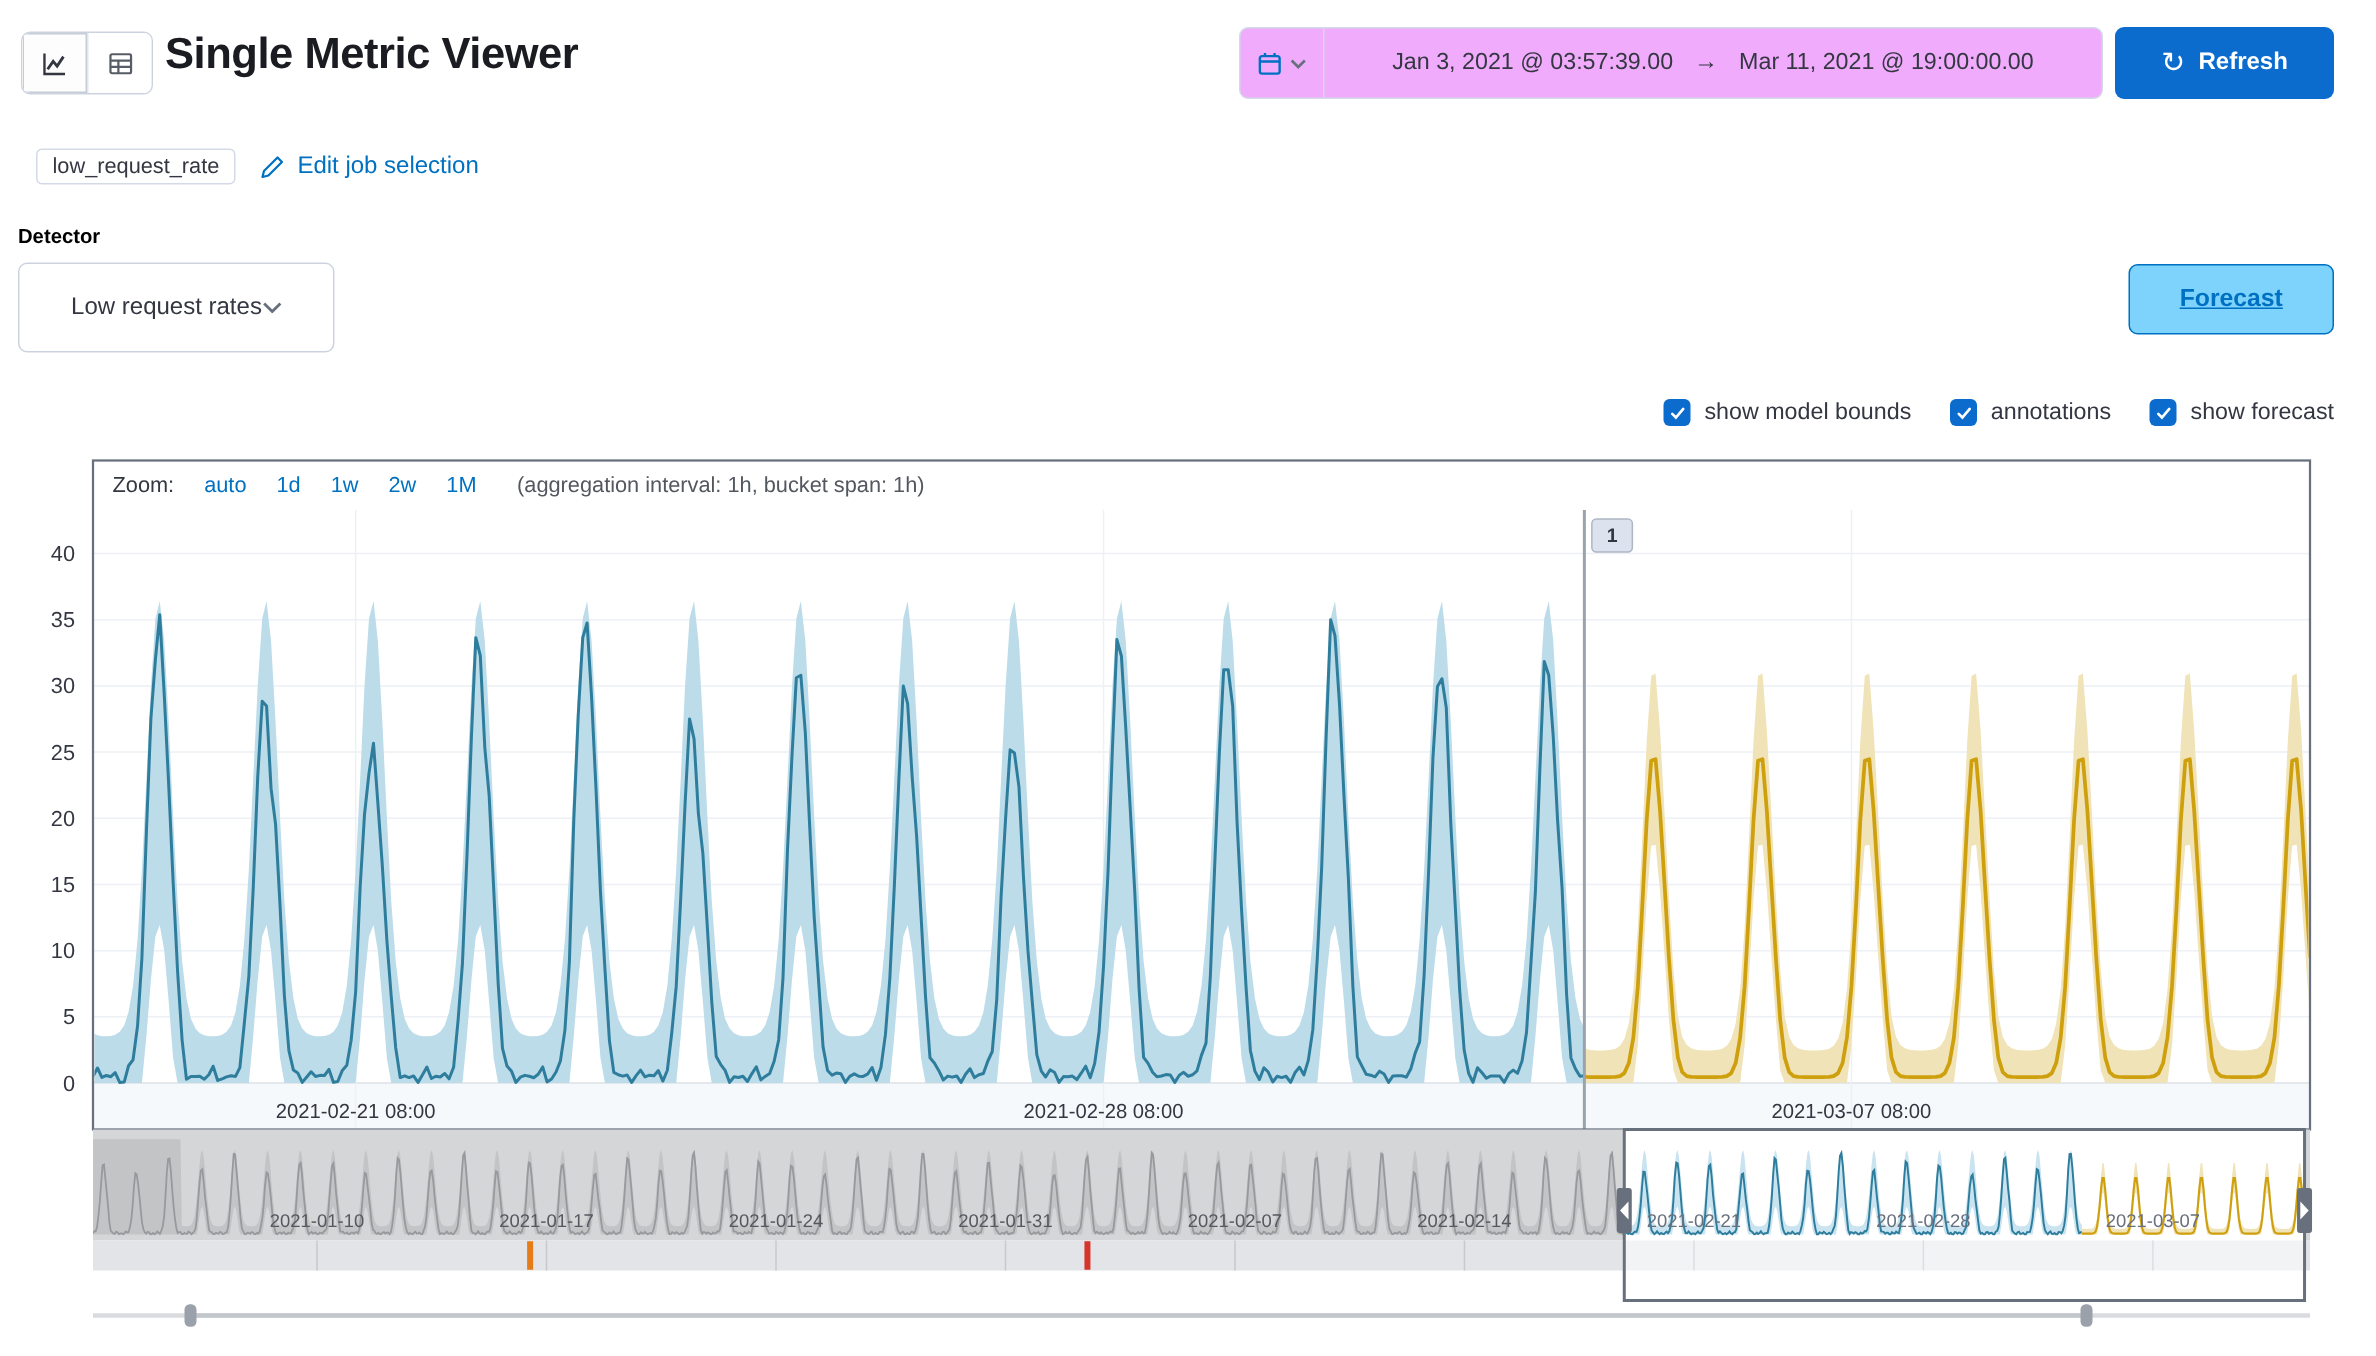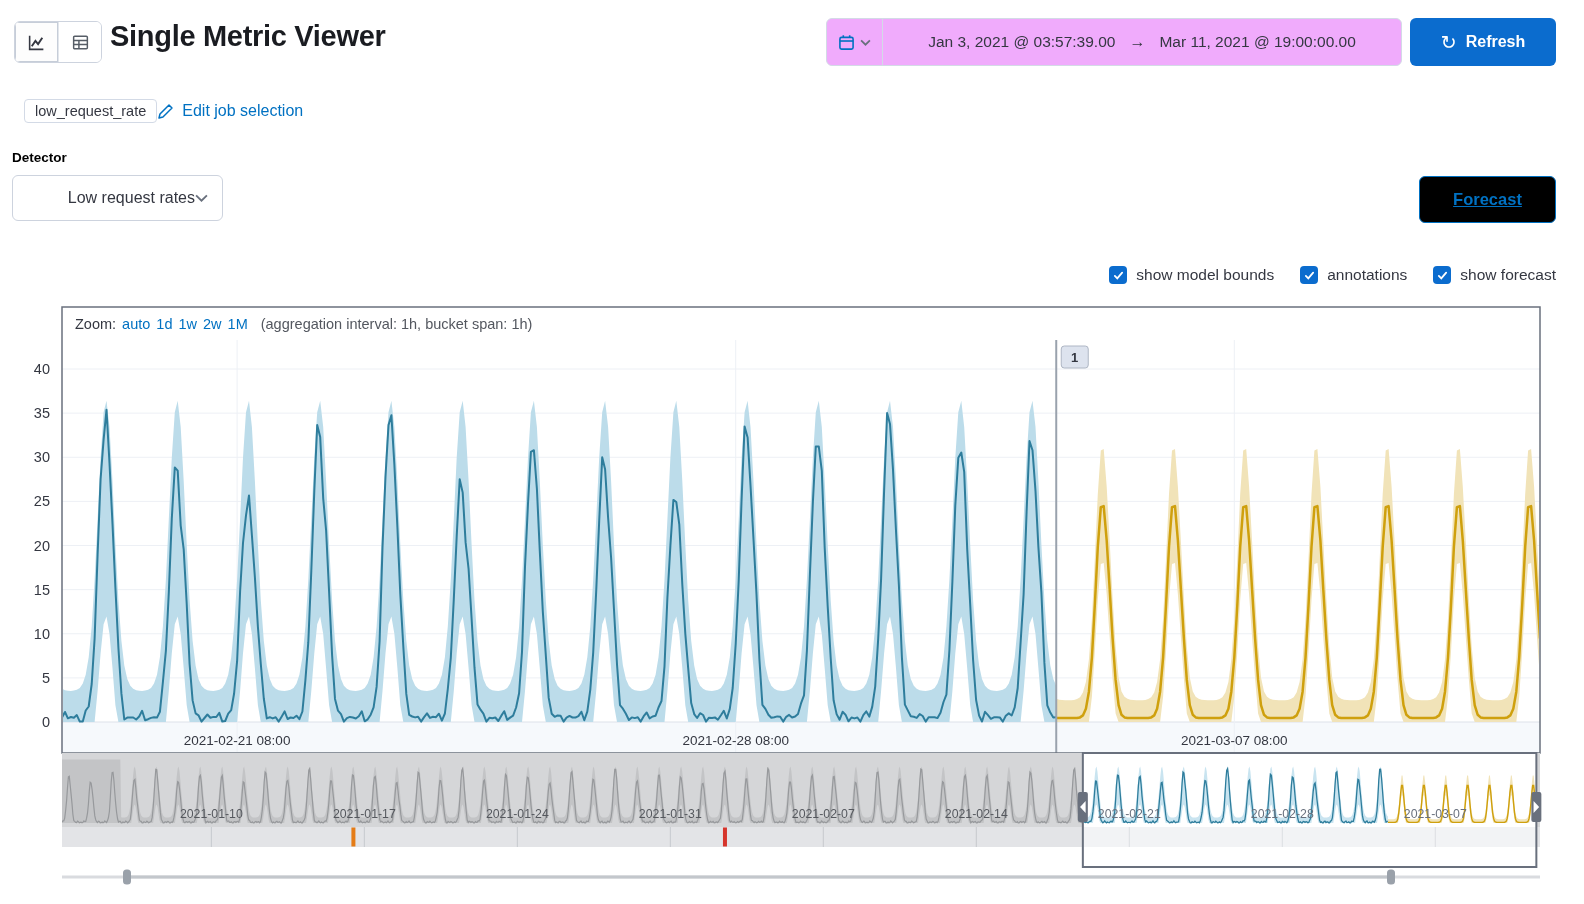--- a/index.html
+++ b/index.html
@@ -25,39 +25,39 @@
   .qs-btn{width:56px;display:flex;align-items:center;justify-content:center;gap:5px;
           border-right:1px solid var(--border)}
   .dates{flex:1;display:flex;align-items:center;justify-content:center;gap:14px;font-size:15.5px}
   .range-arrow{font-size:16px;color:var(--text)}
 
   .refresh-btn{position:absolute;left:1410px;top:18px;width:146px;height:48px;border-radius:6px;
                background:var(--primary);color:#fff;font-size:16px;font-weight:700;
                display:flex;align-items:center;justify-content:center;gap:9px}
   .refresh-glyph{font-size:19px;font-weight:400;line-height:1}
 
-  .job-row{position:absolute;left:24px;top:99px;display:flex;align-items:center;}
+  .job-row{position:absolute;left:24px;top:99px;display:flex;align-items:center;gap:16px}
   .job-badge{border:1px solid var(--border);border-radius:4px;padding:3px 10px;font-size:14.5px;color:var(--text)}
   .edit-link{display:flex;align-items:center;gap:8px;color:var(--link);font-size:16px}
 
   .detector-label{position:absolute;left:12px;top:150px;font-size:13.5px;font-weight:700;color:#000000}
-  .detector-select{position:absolute;left:12px;top:175px;width:211px;height:46px;border:1px solid #cdd3de;
+  .detector-select{position:absolute;left:12px;top:175px;width:211px;height:60px;border:1px solid #cdd3de;
                    border-radius:6px;background:#fff;display:flex;align-items:center;
-                   justify-content:flex-end;padding:0 14px;font-size:16px;color:var(--text)}
+                   justify-content:center;padding:0 14px;font-size:16px;color:var(--text)}
   .forecast-btn{position:absolute;left:1419px;top:176px;width:137px;height:47px;border:1px solid var(--link);
-                border-radius:6px;background:#000000;color:var(--link);font-size:16.5px;font-weight:700;
+                border-radius:6px;background:#7dd3fc;color:var(--link);font-size:16.5px;font-weight:700;
                 text-decoration:underline}
 
   .analysis-heading{position:absolute;left:12px;top:255px;margin:0;font-size:20px;font-weight:400;color:var(--text)}
   .toggles{position:absolute;top:248px;right:28px;height:36px;display:flex;gap:26px;align-items:flex-end}
   .toggle{display:flex;align-items:center;gap:9px;font-size:15.5px;color:var(--text);cursor:pointer}
   .checkbox{width:18px;height:18px;border-radius:4px;background:var(--primary);
             display:flex;align-items:center;justify-content:center;flex:none}
 
-  .zoom-row{position:absolute;left:75px;top:316px;display:flex;align-items:baseline;gap:6px;
+  .zoom-row{position:absolute;left:75px;top:316px;display:flex;align-items:baseline;gap:20px;
             font-size:14.5px;color:var(--text)}
   .zoom-link{color:var(--link)}
   .zoom-note{margin-left:7px;color:#53575f}
 </style>
 </head>
 <body>
 
 <div class="page">
 
   <svg id="viz-svg" width="1584" height="904">

